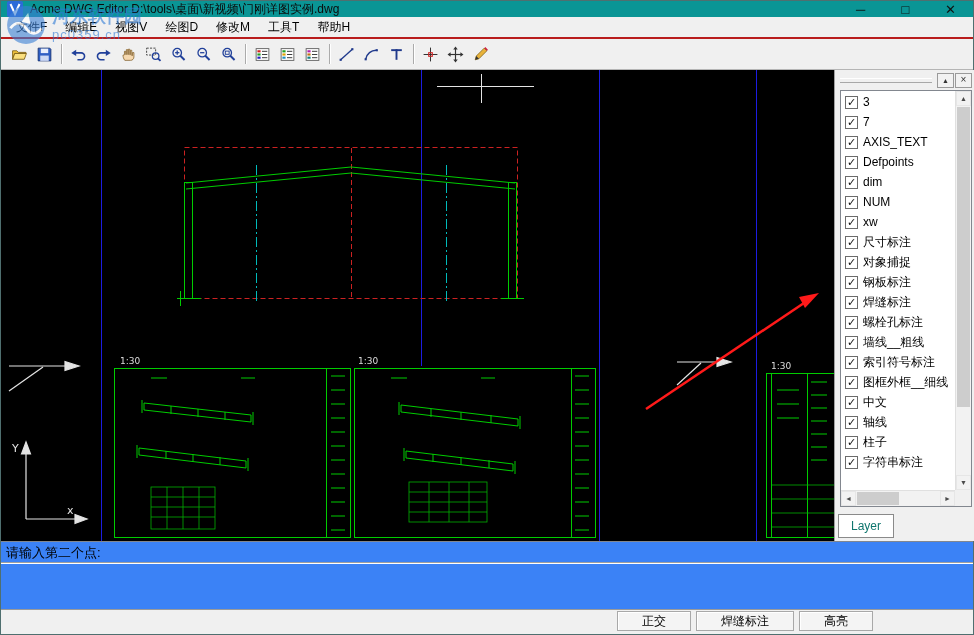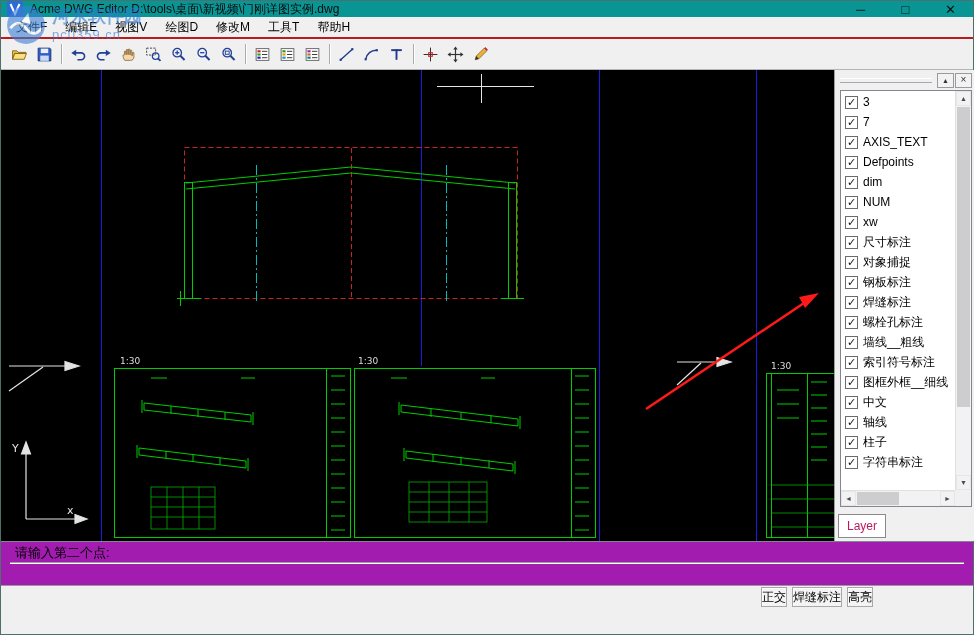--- a/index.html
+++ b/index.html
@@ -44,30 +44,30 @@
   .layer-name{font-size:12px;color:#000;white-space:nowrap;}
   .vscroll{position:absolute;top:0;right:0;width:16px;bottom:16px;background:#f2f2f2;border-left:1px solid #e0e0e0;box-sizing:border-box;}
   .sb-btn{width:15px;height:15px;display:flex;align-items:center;justify-content:center;font-size:7px;color:#4a4a4a;background:#f2f2f2;border:1px solid #e6e6e6;box-sizing:border-box;}
   .vscroll .sb-thumb{position:absolute;top:16px;left:1px;width:13px;height:300px;background:#cdcdcd;}
   .vscroll .sb-bottom{position:absolute;bottom:0;left:0;}
   .hscroll{position:absolute;left:0;right:16px;bottom:0;height:16px;background:#f2f2f2;display:flex;border-top:1px solid #e0e0e0;box-sizing:border-box;}
   .hsb-track{flex:1;position:relative;}
   .hsb-thumb{position:absolute;left:1px;top:1px;bottom:1px;width:42px;background:#cdcdcd;}
   .sb-corner{position:absolute;right:0;bottom:0;width:16px;height:16px;background:#f0f0f0;}
   .panel-tabs{position:absolute;left:3px;bottom:3px;height:27px;display:flex;align-items:flex-end;}
-  .tab{width:48px;height:24px;background:#fff;border:1px solid #8a8a8a;display:flex;align-items:center;justify-content:center;font-size:12px;color:#be185d;box-sizing:border-box;}
-
-  
-  .command-area{height:44px;background:#a21caf;border-top:1px solid #82878f;box-sizing:border-box;padding:2px 14px 0;}
+  .tab{width:56px;height:24px;background:#fff;border:1px solid #8a8a8a;display:flex;align-items:center;justify-content:center;font-size:12px;color:#0f766e;box-sizing:border-box;}
+
+  
+  .command-area{height:68px;background:#3b82f6;border-top:1px solid #82878f;box-sizing:border-box;padding:2px 5px 0;}
   .cmd-line{height:17px;line-height:17px;font-size:13px;color:#000;white-space:pre;}
   .cmd-divider{border-top:1px solid #9f9f9f;border-bottom:1px solid #fff;margin:1px -5px 2px;}
 
   
   .statusbar{height:23px;background:#f0f0f0;border-top:1px solid #9a9a9a;box-sizing:border-box;display:flex;align-items:center;justify-content:flex-end;gap:5px;padding-right:100px;}
-  .status-btn{height:18px;padding:0 0;display:flex;align-items:center;border:1px solid #a8a8a8;background:#f4f4f4;box-shadow:inset 1px 1px 0 #fff;font-size:12px;color:#000;}
+  .status-btn{height:18px;padding:0 24px;display:flex;align-items:center;border:1px solid #a8a8a8;background:#f4f4f4;box-shadow:inset 1px 1px 0 #fff;font-size:12px;color:#000;}
 
   
   .watermark{position:absolute;top:4px;left:5px;display:flex;align-items:flex-start;gap:6px;opacity:.6;z-index:60;pointer-events:none;}
   .wm-logo svg{width:40px;height:40px;display:block;}
   .wm-name{font-size:18px;font-weight:bold;color:#2e7bd6;line-height:22px;}
   .wm-url{font-size:13px;color:#2e7bd6;letter-spacing:1px;line-height:16px;}
 </style>
 </head>
 <body>
 

